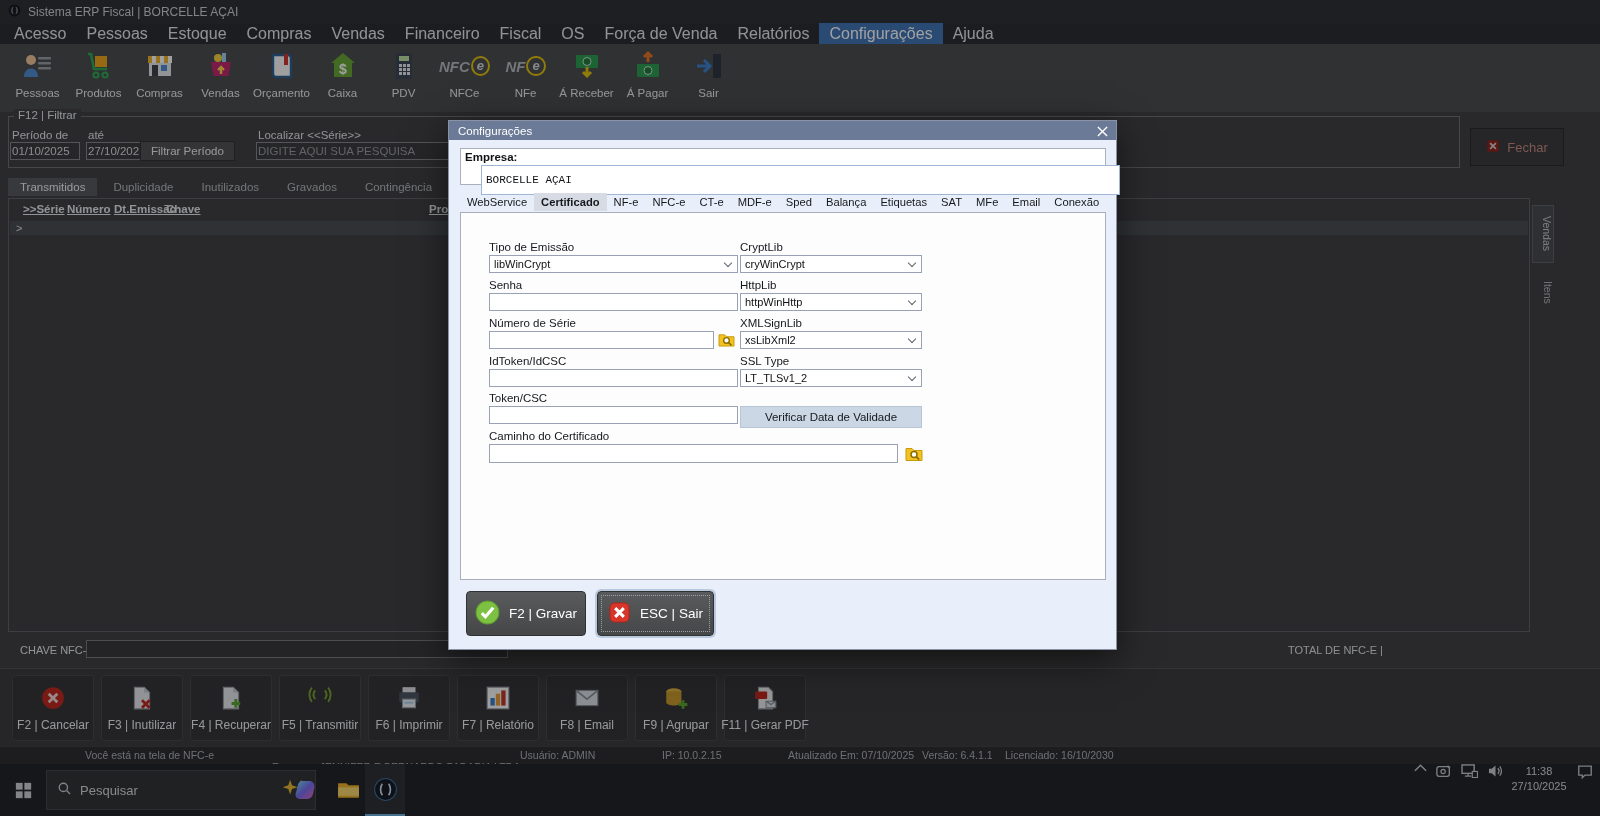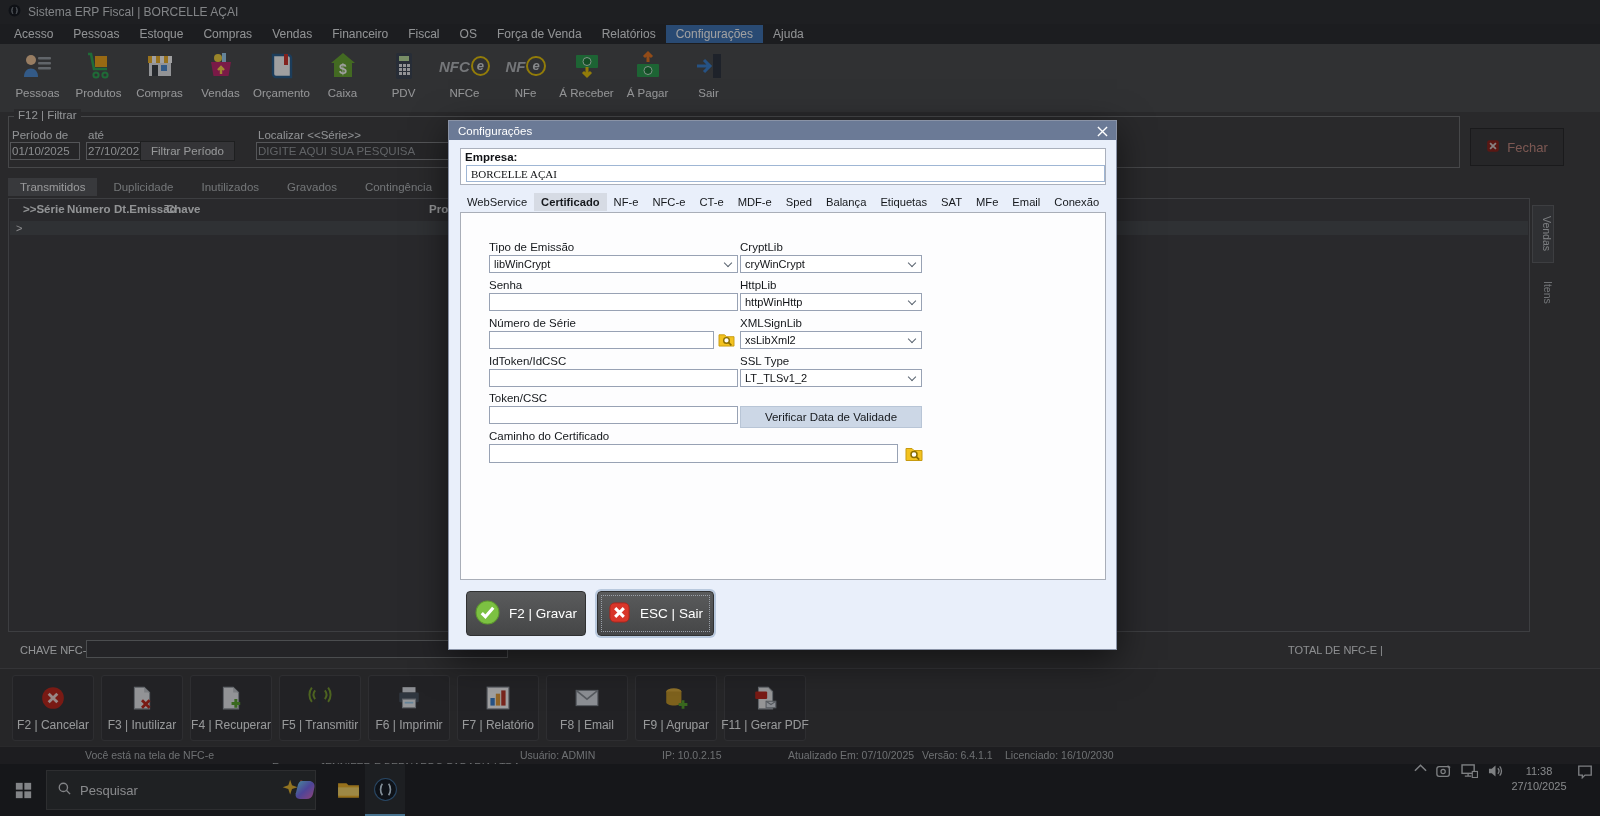--- a/index.html
+++ b/index.html
@@ -5,21 +5,21 @@
   * { margin:0; padding:0; box-sizing:border-box; }
   html,body { width:1600px; height:816px; background:#000; }
   body { font-family:"Liberation Sans","DejaVu Sans",sans-serif; font-size:12px; }
   .screen { position:relative; width:1600px; height:816px; background:#3f4042; overflow:hidden; }
   .abs { position:absolute; }
 
   
   .titlebar { left:0; top:0; width:1600px; height:24px; background:#2e3033; display:flex; align-items:center; padding-left:8px; gap:7px; }
   .titlebar .apptitle { color:#cfd2d5; font-size:12px; }
   .menubar { left:0; top:24px; width:1600px; height:20px; background:#2b2d30; display:flex; align-items:center; padding-left:4px; }
-  .menubar .mitem { color:#e6e8ea; padding:2px 10px; font-size:12px; cursor:default; }
+  .menubar .mitem { color:#e6e8ea; padding:2px 10px; font-size:16px; cursor:default; }
   .menubar .mitem.active { background:#3f74b5; color:#ffffff; }
 
   .toolbar { left:0; top:44px; width:1600px; height:68px; background:#4b4c4e; display:flex; align-items:flex-start; padding:4px 0 0 7px; }
   .titem { width:61px; display:flex; flex-direction:column; align-items:center; gap:3px; }
   .ticon { width:36px; height:36px; display:flex; align-items:center; justify-content:center; }
   .tlabel { color:#eceeef; font-size:11.5px; white-space:nowrap; }
   .nflogo { font-style:italic; font-weight:bold; color:#b9bcbf; font-size:15px; display:flex; align-items:center; }
   .nfe-e { border:2px solid #e8c50a; border-radius:50%; padding:0px 4px 1px 4px; margin-left:1px; color:#d5d8da; font-size:13px; }
 
   .filterwrap { left:8px; top:116px; width:1452px; height:52px; border:1px solid #6e7072; }
@@ -30,21 +30,21 @@
   .searchinput::placeholder { color:#9a9da0; opacity:1; }
 
   .fecharbtn { left:1470px; top:128px; width:94px; height:38px; background:#3a3b3c; border:1px solid #272829; display:flex; align-items:center; justify-content:center; gap:7px; color:#c58a80; font-size:13px; }
 
   .bgtabs { left:8px; top:178px; display:flex; gap:4px; }
   .bgtab { color:#b7babc; font-size:11.5px; padding:3px 12px; }
   .bgtab.active { background:#57595c; color:#f2f3f4; }
 
   .tablepanel { left:8px; top:198px; width:1522px; height:434px; background:#3f4043; border:1px solid #606264; }
   .thead { position:absolute; top:4px; left:0; width:100%; color:#e8eaec; font-size:11.5px; font-weight:bold; }
-  .thead span { position:absolute; white-space:nowrap; }
+  .thead span { position:absolute; white-space:nowrap;text-decoration:underline; }
   .trow { position:absolute; top:22px; left:1px; right:1px; height:14px; background:#4a4c4f; color:#e0e2e4; font-size:11px; }
   .sidetab { width:22px; background:#494b4e; border:1px solid #606264; color:#c7cacd; font-size:10.5px; writing-mode:vertical-rl; text-align:center; }
   .sidetab2 { width:22px; color:#b4b7ba; font-size:10.5px; writing-mode:vertical-rl; text-align:center; }
 
   .chavelabel { left:20px; top:644px; color:#e8eaec; font-size:11px; }
   .chaveinput { left:86px; top:640px; width:422px; height:18px; background:#37383a; border:1px solid #77797b; }
   .totallabel { left:1288px; top:644px; color:#dfe1e3; font-size:11px; }
 
   .actionbar { left:0; top:668px; width:1600px; height:78px; background:#3a3b3d; border-top:1px solid #515254; display:flex; gap:7px; padding:6px 0 0 12px; }
   .abtn { width:82px; height:66px; background:#343538; border:1px solid #47484b; border-radius:3px; display:flex; flex-direction:column; align-items:center; justify-content:center; gap:4px; }
@@ -63,21 +63,21 @@
   .clock { color:#d5d8da; font-size:11px; text-align:center; line-height:1.35; }
 
   .dim { left:0; top:0; width:1600px; height:816px; background:rgba(5,6,8,0.38); z-index:40; }
 
   
   .dialog { left:448px; top:120px; width:669px; height:530px; background:#e9effa; border:1px solid #8a93a6; box-shadow:0 10px 34px rgba(0,0,0,0.55); z-index:60; }
   .dtitle { position:absolute; left:0; top:0; width:100%; height:19px; background:#6b7a96; color:#ffffff; font-size:11.5px; display:flex; align-items:center; padding-left:9px; }
   .dclose { position:absolute; right:7px; top:3px; width:14px; height:14px; display:flex; align-items:center; justify-content:center; }
   .empresabox { position:absolute; left:11px; top:27px; width:646px; height:37px; background:#ffffff; border:1px solid #aab0bc; }
   .empresabox .elabel { position:absolute; left:4px; top:2px; font-weight:bold; color:#101215; font-size:11.5px; }
-  .empresabox input { position:absolute; left:5px; top:16px; width:639px; height:17px; border:1px solid #9fb6d4; font-size:11px; color:#101215; padding:0 4px; font-family:Liberation Serif, serif; }
+  .empresabox input { position:absolute; left:20px; top:16px; width:639px; height:30px; border:1px solid #9fb6d4; font-size:11px; color:#101215; padding:0 4px; font-family:Liberation Mono, monospace; }
   .dtabs { position:absolute; left:11px; top:72px; width:646px; display:flex; }
   .dtab { font-size:11.2px; color:#15181c; padding:3px 7px; white-space:nowrap; }
   .dtab.active { background:#d6dbe4; font-weight:bold; }
   .dpanel { position:absolute; left:11px; top:91px; width:646px; height:368px; background:#fdfdfe; border:1px solid #a9aeb8; }
   .dlabel { position:absolute; color:#15181c; font-size:11.5px; white-space:nowrap; }
   .dinput { position:absolute; height:18px; border:1px solid #98a2b4; background:#fff; font-size:11px; color:#101215; padding:0 4px; font-family:"Liberation Sans",sans-serif; }
   .dd { position:absolute; height:18px; border:1px solid #98a2b4; background:#fff; font-size:11px; color:#101215; display:flex; align-items:center; padding:0 4px; justify-content:space-between; }
   .caret { border:solid #5a6470; border-width:0 1.5px 1.5px 0; padding:2.5px; transform:rotate(45deg); margin-top:-3px; margin-right:2px; }
   .folderbtn { position:absolute; width:18px; height:17px; display:flex; align-items:center; justify-content:center; background:transparent; border:none; }
   .verifbtn { position:absolute; left:291px; top:285px; width:182px; height:22px; background:#ccd7e6; border:1px solid #b8c5d6; color:#15181c; font-size:11.5px; }

